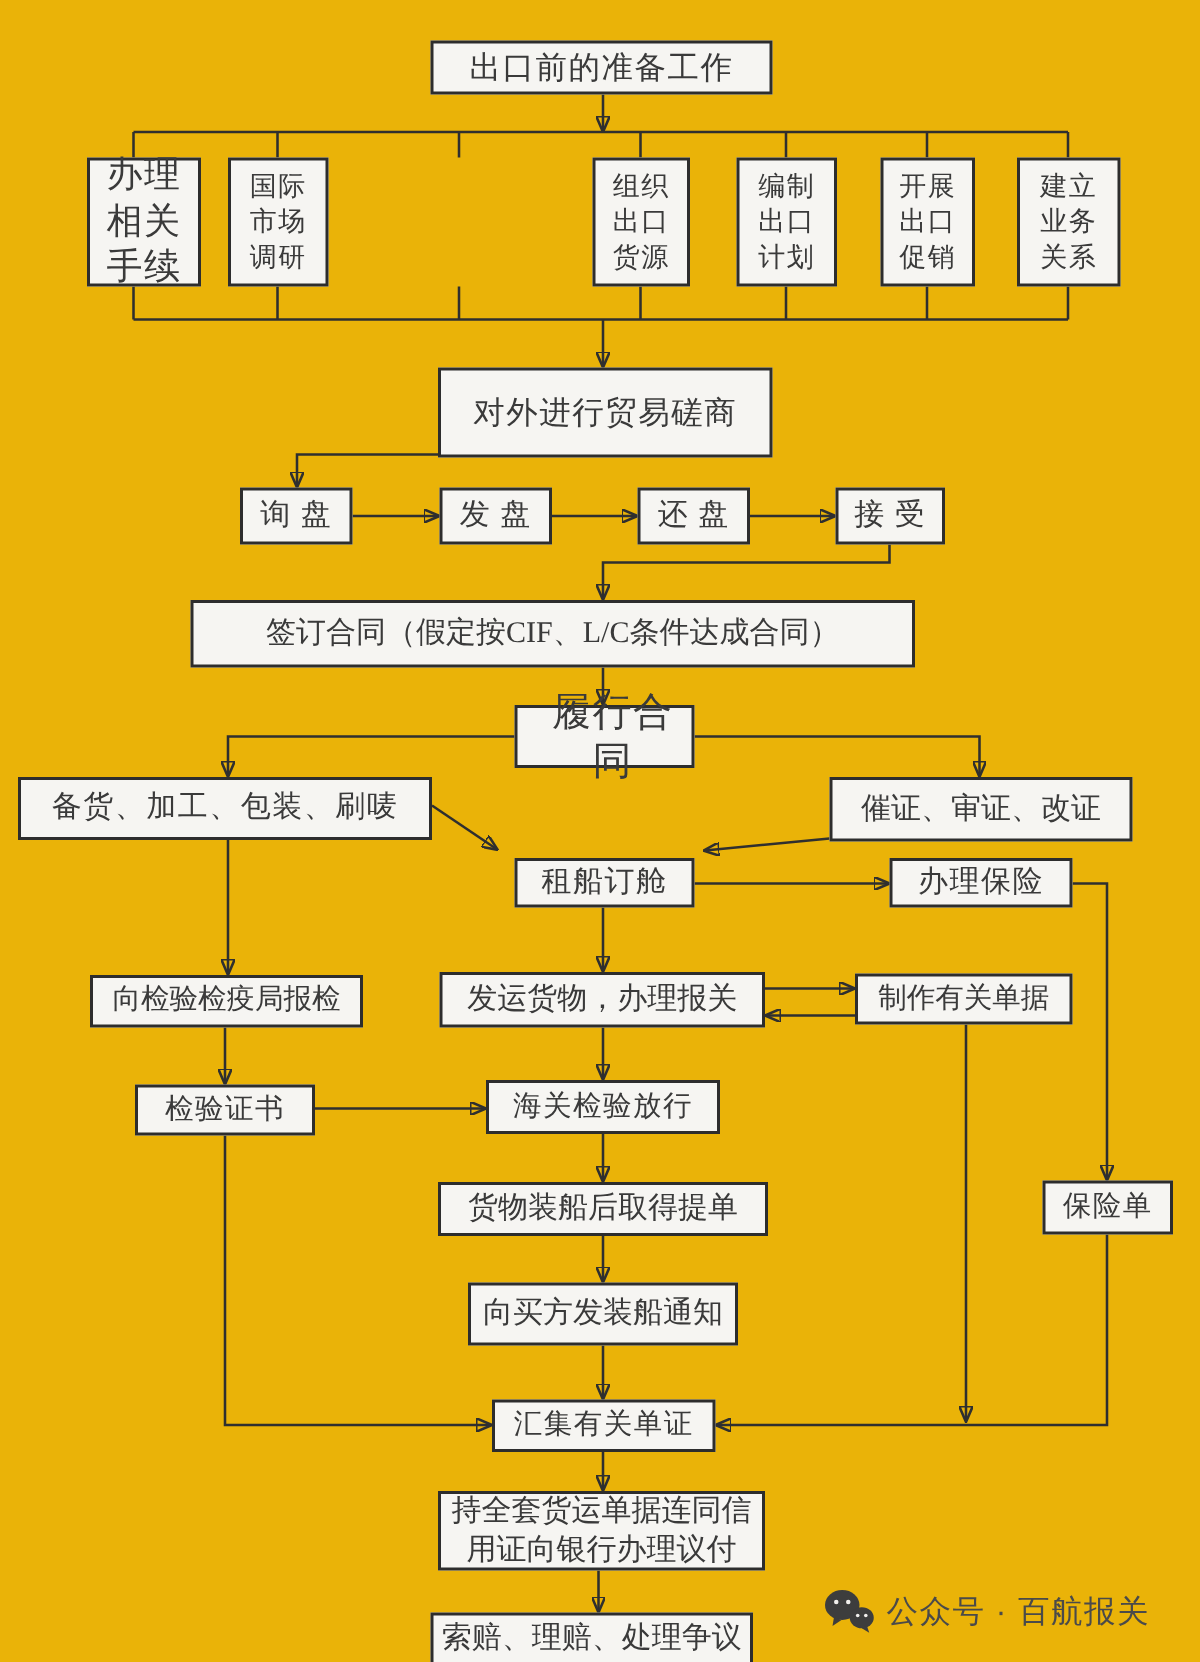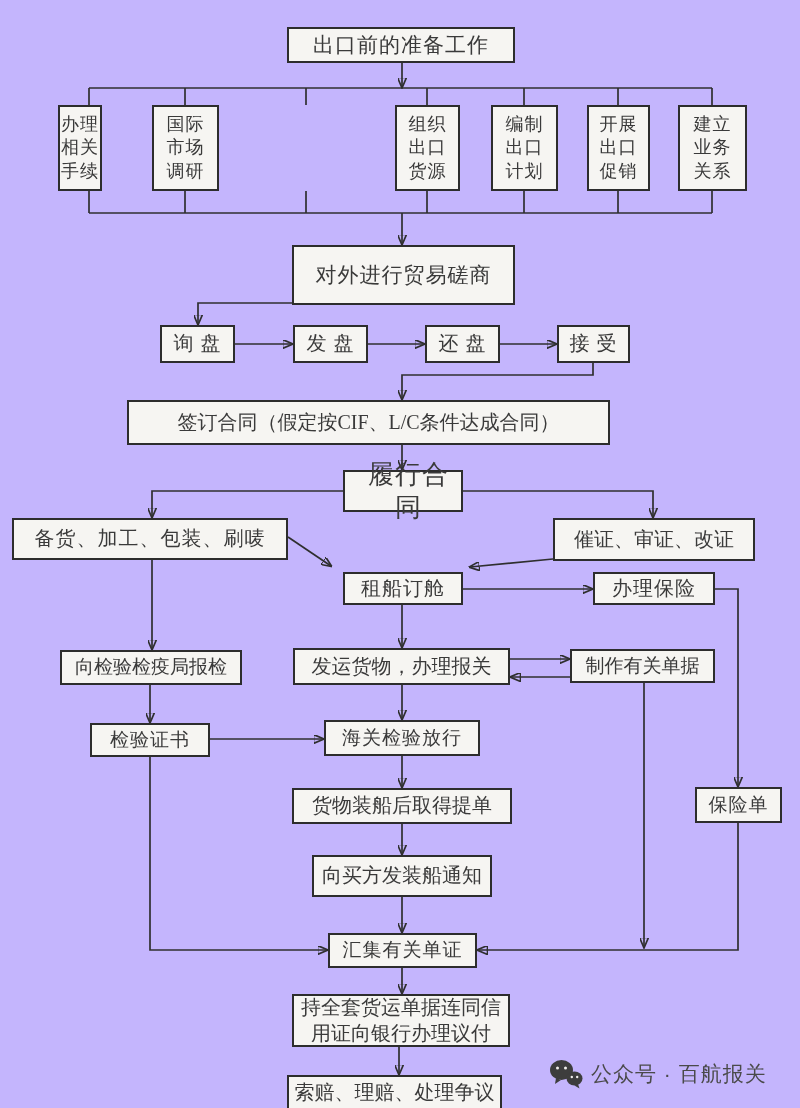--- a/index.html
+++ b/index.html
@@ -2,21 +2,21 @@
 <html><head>
 <meta charset="utf-8">
 <style>
   html,body{margin:0;padding:0;}
   body{
     font-family:"Liberation Serif","DejaVu Serif",serif;
   }
   #stage{
     position:relative;
     width:800px;height:1108px;
-    background:#c4b5fd;
+    background:#eab308;
     overflow:hidden;
   }
   .node{
     position:absolute;
     box-sizing:border-box;
     border:2px solid #2d2d2d;
     background:#f6f5f2;
     color:#3a3a3a;
     display:flex;
     align-items:center;
@@ -126,21 +126,21 @@
 
     <path d="M402,897 L402,932" marker-end="url(#ah)"></path>
 
     <path d="M402,968 L402,993" marker-end="url(#ah)"></path>
 
     <path d="M399,1047 L399,1074" marker-end="url(#ah)"></path>
   </svg>
 
   <div class="node" style="left:287px;top:27px;width:228px;height:36px;font-size:21px;">出口前的准备工作</div>
 
-  <div class="node" style="left:58px;top:105px;width:44px;height:86px;font-size:18px;">办理
+  <div class="node" style="left:58px;top:105px;width:76px;height:86px;font-size:24px;">办理
 相关
 手续</div>
   <div class="node" style="left:152px;top:105px;width:67px;height:86px;font-size:18px;">国际
 市场
 调研</div>
   <div class="node" style="left:395px;top:105px;width:65px;height:86px;font-size:18px;">组织
 出口
 货源</div>
   <div class="node" style="left:491px;top:105px;width:67px;height:86px;font-size:18px;">编制
 出口

